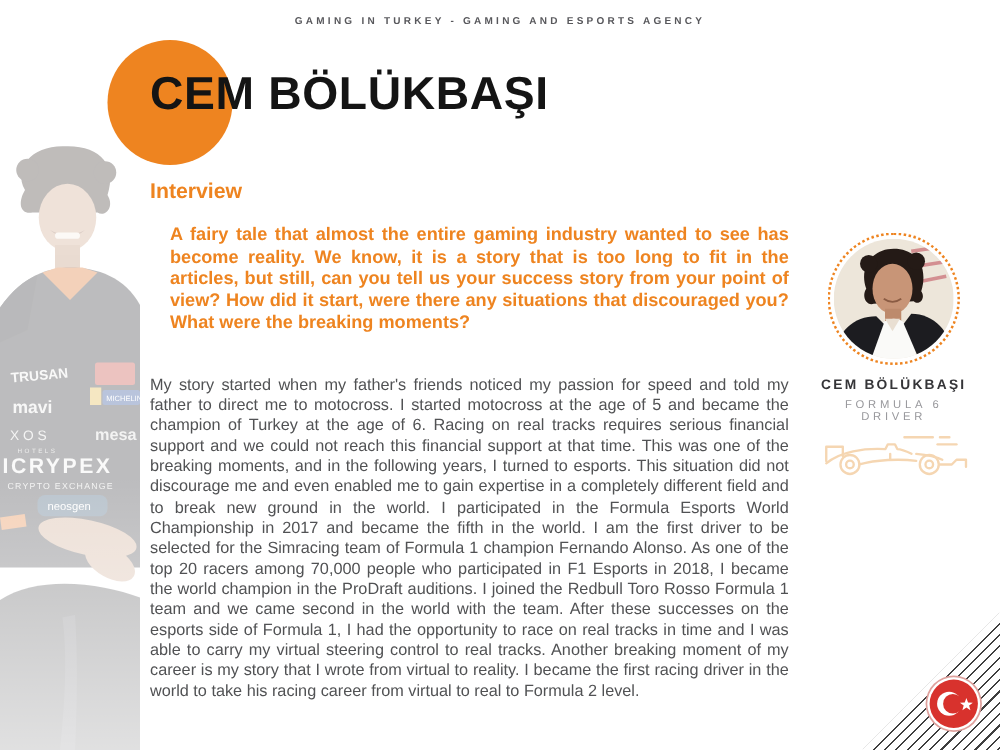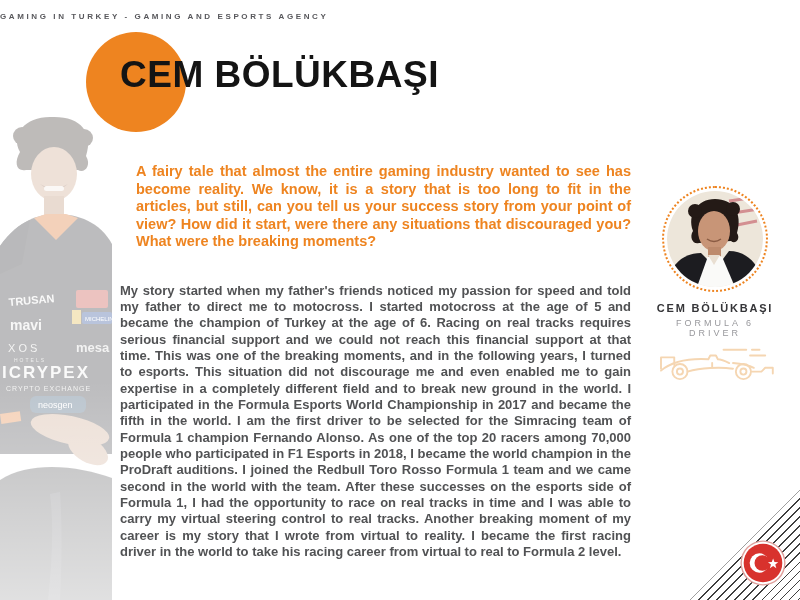--- a/index.html
+++ b/index.html
@@ -1,35 +1,35 @@
 <!DOCTYPE html>
 <html><head>
 <meta charset="utf-8">
 <style>
   html,body{margin:0;padding:0;background:#fff;}
   .page{position:relative;width:800px;height:600px;background:#fff;overflow:hidden;
         font-family:"Liberation Sans",sans-serif;}
 
-  .header{position:absolute;top:12px;left:0;width:100%;
+  .header{position:absolute;top:12px;left:0;width:100%;text-align:center;
           font-size:8px;font-weight:600;letter-spacing:2.6px;color:#58585C;}
 
   .title-circle{position:absolute;left:86px;top:32px;width:100px;height:100px;
                 border-radius:50%;background:#EE8420;z-index:2;}
   .page-title{position:absolute;left:120px;top:56px;margin:0;z-index:3;
               font-size:37px;font-weight:800;color:#141414;letter-spacing:.5px;line-height:1;}
 
   .left-photo{position:absolute;left:0;top:114px;width:112px;height:486px;z-index:1;overflow:hidden;}
   .left-photo::after{content:"";position:absolute;inset:0;
        background:linear-gradient(to bottom,rgba(255,255,255,0) 55%,rgba(255,255,255,.55) 100%);}
 
   .content{position:absolute;left:120px;top:144px;width:511px;z-index:4;}
   .section-heading{margin:0;font-size:17px;font-weight:800;color:#EE8420;line-height:1;}
   .question{margin:19px 0 0 16px;font-size:14.5px;font-weight:700;color:#EE8420;
             line-height:17.5px;text-align:justify;}
-  .answer{margin:32px 0 0 0;font-size:13px;font-weight:700;color:#515254;
+  .answer{margin:32px 0 0 0;font-size:13px;font-weight:400;color:#515254;
           line-height:16.35px;text-align:justify;}
 
   .profile{position:absolute;left:648px;top:186px;width:134px;text-align:center;z-index:4;}
   .avatar-ring{width:106px;height:106px;margin:0 auto;border:2px dotted #EE8420;
                border-radius:50%;box-sizing:border-box;padding:3px;}
   .avatar{width:96px;height:96px;border-radius:50%;overflow:hidden;}
   .p-name{margin-top:10px;font-size:11px;font-weight:800;letter-spacing:1.8px;color:#353538;}
   .p-role{margin-top:4px;font-size:9px;font-weight:400;letter-spacing:3px;color:#98989C;}
   .car-icon{margin-top:8px;width:124px;height:36px;}
 
@@ -88,20 +88,21 @@
         <ellipse cx="70" cy="316" rx="40" ry="14" fill="#C49A7D" transform="rotate(12 70 316)"></ellipse>
         <ellipse cx="88" cy="336" rx="22" ry="12" fill="#C49A7D" transform="rotate(30 88 336)"></ellipse>
 
         <path d="M0,366 C30,346 80,352 112,364 L112,486 L0,486 Z" fill="#222226"></path>
         <path d="M50,380 C54,410 52,450 48,486 L60,486 C62,446 62,408 60,378 Z" fill="#3A3A40"></path>
       </g>
     </svg>
   </div>
 
   <div class="content">
+    <h2 class="section-heading">Interview</h2>
     <p class="question">A fairy tale that almost the entire gaming industry wanted to see has become reality. We know, it is a story that is too long to fit in the articles, but still, can you tell us your success story from your point of view? How did it start, were there any situations that discouraged you? What were the breaking moments?</p>
     <p class="answer">My story started when my father's friends noticed my passion for speed and told my father to direct me to motocross. I started motocross at the age of 5 and became the champion of Turkey at the age of 6. Racing on real tracks requires serious financial support and we could not reach this financial support at that time. This was one of the breaking moments, and in the following years, I turned to esports. This situation did not discourage me and even enabled me to gain expertise in a completely different field and to break new ground in the world. I participated in the Formula Esports World Championship in 2017 and became the fifth in the world. I am the first driver to be selected for the Simracing team of Formula 1 champion Fernando Alonso. As one of the top 20 racers among 70,000 people who participated in F1 Esports in 2018, I became the world champion in the ProDraft auditions. I joined the Redbull Toro Rosso Formula 1 team and we came second in the world with the team. After these successes on the esports side of Formula 1, I had the opportunity to race on real tracks in time and I was able to carry my virtual steering control to real tracks. Another breaking moment of my career is my story that I wrote from virtual to reality. I became the first racing driver in the world to take his racing career from virtual to real to Formula 2 level.</p>
   </div>
 
   <div class="profile">
     <div class="avatar-ring">
       <div class="avatar">
         <svg width="96" height="96" viewBox="0 0 96 96" xmlns="http://www.w3.org/2000/svg">
           <rect width="96" height="96" fill="#EDE6DA"></rect>
           <path d="M62,10 L90,6 M66,22 L92,18 M70,34 L90,30" stroke="#C86A72" stroke-width="3" fill="none" opacity="0.7"></path>

